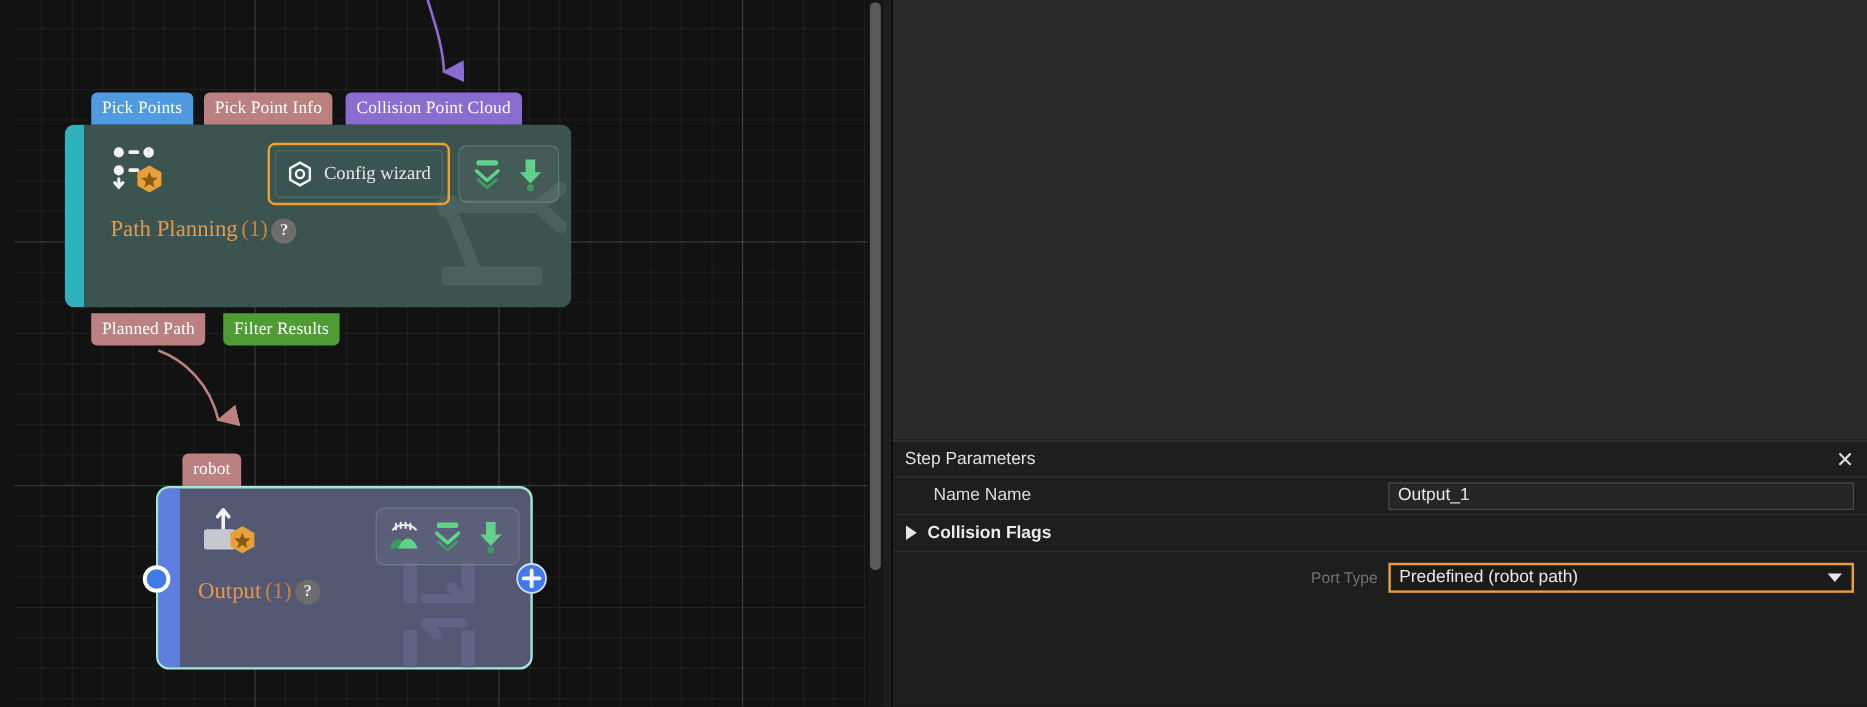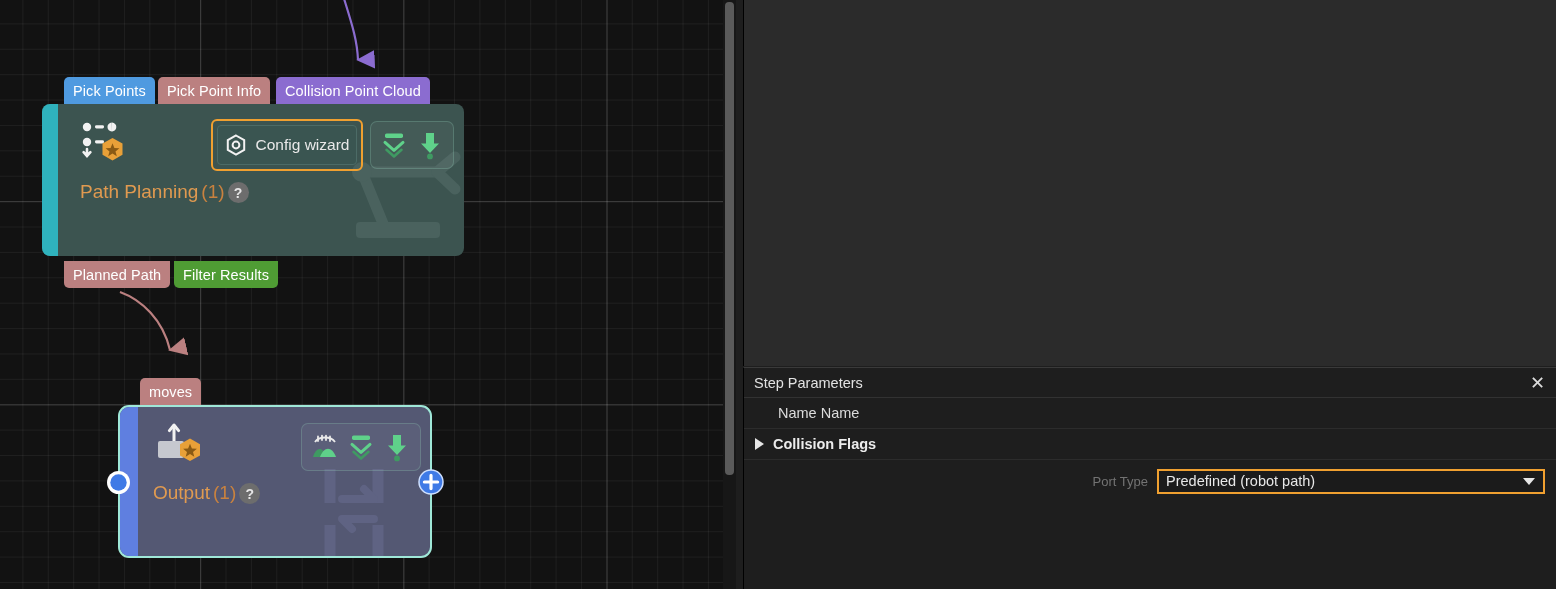--- a/index.html
+++ b/index.html
@@ -7,30 +7,31 @@
     width: 1556px; height: 589px;
     background: #121212;
     font-family: "Liberation Sans", sans-serif;
     overflow: hidden;
   }
 
   #app { position: relative; width: 1556px; height: 589px; }
 
   
   #canvas {
-    position: absolute; left: 0; top: 0; width: 736px; height: 589px;
+    position: absolute; left: 12px; top: 0; width: 736px; height: 589px;
     background-color: #121212;
     background-image:
       linear-gradient(to right, rgba(255,255,255,0.055) 1px, transparent 1px),
       linear-gradient(to bottom, rgba(255,255,255,0.055) 1px, transparent 1px),
       linear-gradient(to right, rgba(255,255,255,0.16) 1px, transparent 1px),
       linear-gradient(to bottom, rgba(255,255,255,0.16) 1px, transparent 1px);
     background-size: 25.4px 25.4px, 25.4px 25.4px, 203.2px 203.2px, 203.2px 203.2px;
     background-position: -3px 0px, 0px -2px, -3px 0px, 0px -2px;
     overflow: hidden;
+    font-family: Liberation Serif, serif;
   }
   #wires { position: absolute; left: 0; top: 0; width: 736px; height: 589px; pointer-events: none; }
 
   
   .chip {
     position: absolute;
     height: 27px;
     padding: 0 9px;
     display: flex; align-items: center; justify-content: center;
     border-radius: 5px 5px 0 0;
@@ -283,21 +284,21 @@
     </div>
 
     <div class="chip bottom" style="left:64px; top:261px; background:#bb8080;">
       <span>Planned Path</span>
     </div>
     <div class="chip bottom" style="left:174px; top:261px; background:#4f9c34;">
       <span>Filter Results</span>
     </div>
 
     <div class="chip tag" style="left:140px; top:378px; background:#bb8080; border-radius:5px 5px 0 0;">
-      <span>moves</span>
+      <span>robot</span>
     </div>
 
     <div class="node" style="left:118px; top:405px; width:314px; height:153px; background:#545873;
                 border:2px solid #9fe8d8; border-radius:11px;">
       <div class="accent" style="background:#5f7fe0; width:18px;"></div>
 
       <svg class="ghost" style="left:196px; top:56px;" width="120" height="100" viewBox="0 0 120 100">
         <g fill="none" stroke="#5f6383" stroke-width="11" stroke-linecap="butt">
           <path d="M14,6 L14,40"></path>
           <path d="M14,62 L14,96"></path>
@@ -363,20 +364,21 @@
 
     <div id="params">
 
       <div class="panel-header">
         <span>Step Parameters</span>
         <span class="panel-close">✕</span>
       </div>
 
       <div class="row">
         <span class="row-label">Name Name</span>
+        <span class="field">Output_1</span>
       </div>
 
       <div class="section">
         <span class="tri right"></span>
         <span class="section-title bold">Collision Flags</span>
       </div>
 
 
       <div class="porttype-row">
         <span class="porttype-label">Port Type</span>

